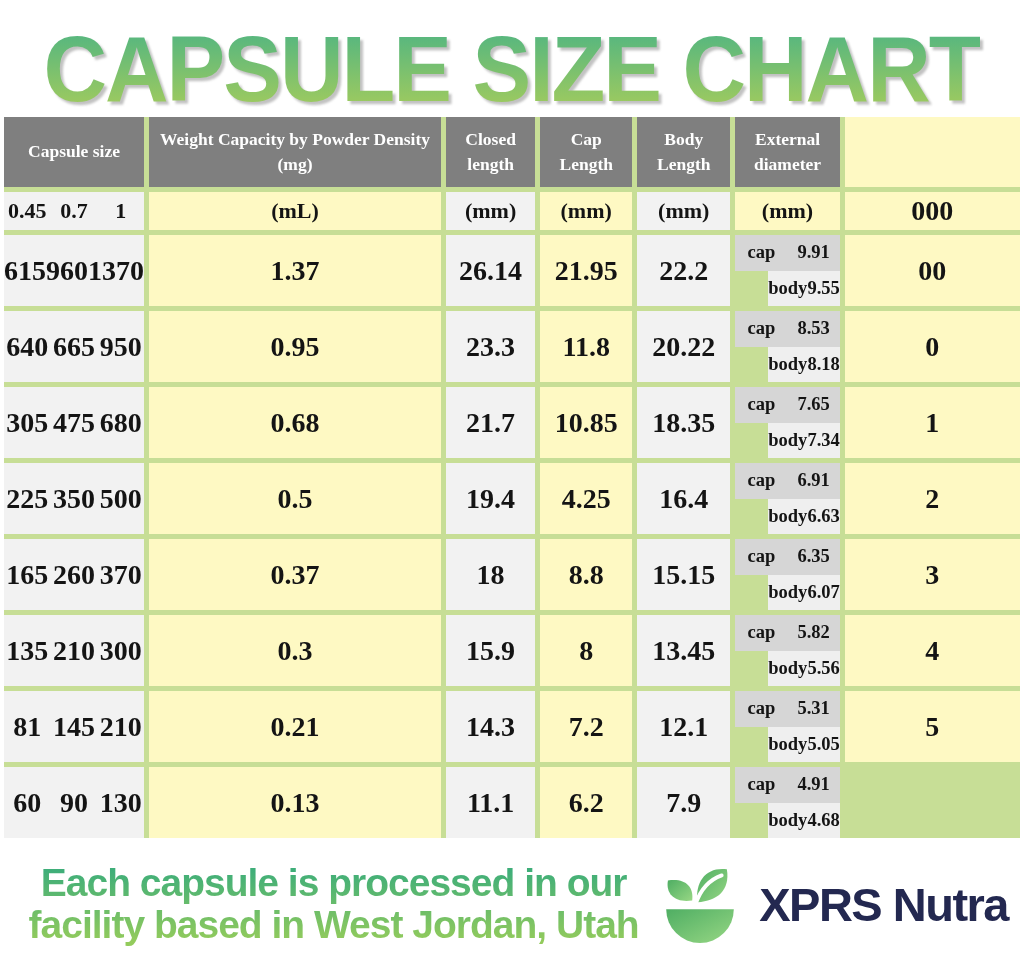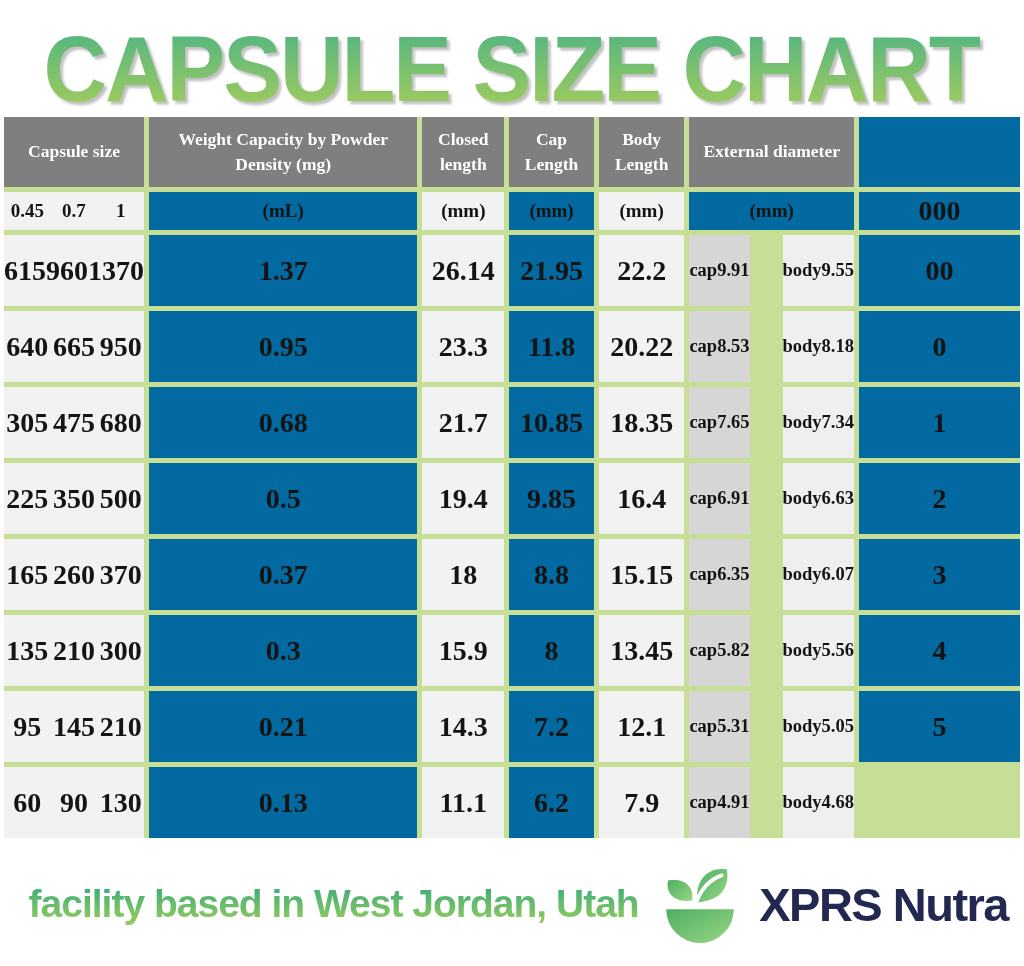--- a/index.html
+++ b/index.html
@@ -19,27 +19,27 @@
   .table {
     margin:0 4px; background:#c7de96; 
     display:grid;
     grid-template-columns:123fr 295fr 90fr 93fr 94fr 97fr 177fr;
     grid-template-rows:70px 38px repeat(8,71px);
     gap:5px;
     font-family:Liberation Serif, serif;
   }
   .c { display:flex; align-items:center; justify-content:center; font-weight:700; color:#141414; }
   .h { background:#7f7f7f; color:#ffffff; font-size:17.5px; text-align:center; line-height:1.45; padding:0 10px; }
-  .g { background:#0369a1; }
+  .g { background:#fef9c3; }
   .l { background:#f2f2f2; }
-  .sub { font-size:19px; }
+  .sub { font-size:22px; }
   .val { font-size:28px; }
   .weights { display:grid; grid-template-columns:1fr 1fr 1fr; align-items:center; }
   .weights span { text-align:center; }
-  .diam { display:flex; flex-direction:row; align-items:stretch; padding:0; }
+  .diam { display:flex; flex-direction:column; align-items:stretch; padding:0; }
   .drow { flex:1; display:grid; grid-template-columns:1fr 1fr; align-items:center; }
   .drow span { text-align:center; font-size:18.5px; font-weight:700; color:#141414; }
   .dcap { background:#d6d6d6; }
   .dbody { background:#efefef;margin-left:33px; }
   .row { display:contents; }
 
   
   .footer { height:122px; display:flex; align-items:center; padding:10px 16px 0 22px; }
   .tagline {
     width:640px; text-align:center; font-size:39px; font-weight:800; line-height:1.08; letter-spacing:-1px;
@@ -148,21 +148,21 @@
 
   <div class="row">
     <div class="c g val">1</div>
     <div class="c l val weights">
       <span>225</span>
       <span>350</span>
       <span>500</span>
     </div>
     <div class="c g val">0.5</div>
     <div class="c l val">19.4</div>
-    <div class="c g val">9.85</div>
+    <div class="c g val">4.25</div>
     <div class="c l val">16.4</div>
     <div class="c diam">
       <div class="drow dcap">
         <span>cap</span>
         <span>6.91</span>
       </div>
       <div class="drow dbody">
         <span>body</span>
         <span>6.63</span>
       </div>
@@ -211,21 +211,21 @@
       <div class="drow dbody">
         <span>body</span>
         <span>5.56</span>
       </div>
     </div>
   </div>
 
   <div class="row">
     <div class="c g val">4</div>
     <div class="c l val weights">
-      <span>95</span>
+      <span>81</span>
       <span>145</span>
       <span>210</span>
     </div>
     <div class="c g val">0.21</div>
     <div class="c l val">14.3</div>
     <div class="c g val">7.2</div>
     <div class="c l val">12.1</div>
     <div class="c diam">
       <div class="drow dcap">
         <span>cap</span>
@@ -257,20 +257,21 @@
       <div class="drow dbody">
         <span>body</span>
         <span>4.68</span>
       </div>
     </div>
   </div>
 </div>
 
 <div class="footer">
   <div class="tagline">
+    <div>Each capsule is processed in our</div>
     <div>facility based in West Jordan, Utah</div>
   </div>
   <div class="brand">
     <svg width="78" height="84" viewBox="0 0 90 96" aria-hidden="true">
       <defs>
         <linearGradient id="lg" x1="0" y1="0" x2="1" y2="1">
           <stop offset="0" stop-color="#4fae63"></stop>
           <stop offset="1" stop-color="#97d784"></stop>
         </linearGradient>
       </defs>

